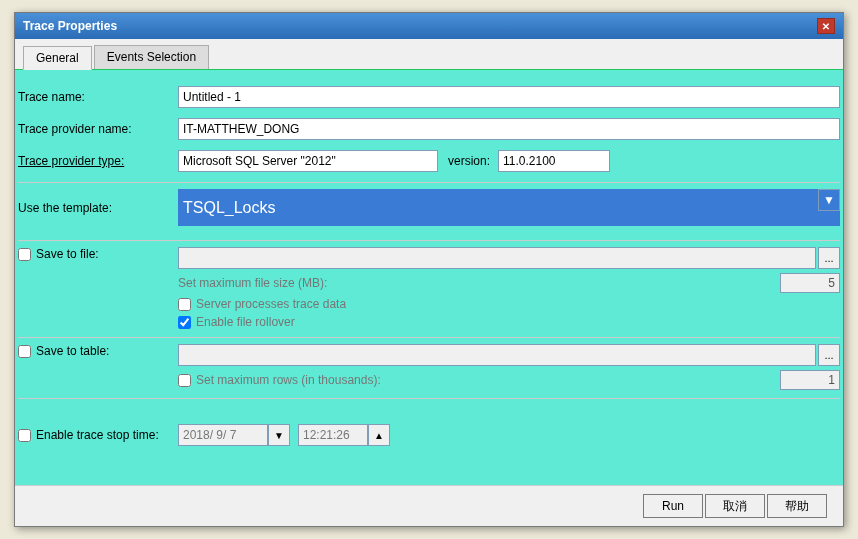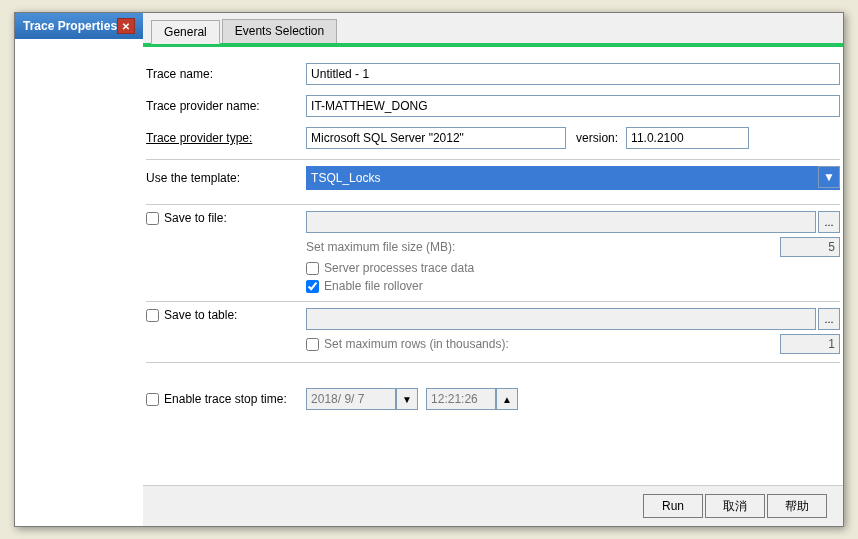--- a/index.html
+++ b/index.html
@@ -10,25 +10,25 @@
       display: flex;
       align-items: center;
       justify-content: center;
       width: 858px;
       height: 539px;
       overflow: hidden;
     }
     .dialog {
       width: 830px;
       height: 515px;
-      background: #ffffff;
+      background: #5eead4;
       border: 1px solid #7a7a7a;
       box-shadow: 2px 2px 8px rgba(0,0,0,0.4);
       display: flex;
-      flex-direction: row;
+      flex-direction: column;
     }
     .title-bar {
       background: linear-gradient(to bottom, #4a90d9, #2a6cb5);
       color: white;
       padding: 5px 8px;
       display: flex;
       justify-content: space-between;
       align-items: center;
       height: 26px;
       flex-shrink: 0;
@@ -54,21 +54,21 @@
       flex: 1;
       display: flex;
       flex-direction: column;
       padding: 0;
       overflow: hidden;
     }
     .tabs {
       display: flex;
       padding: 6px 16px 0 8px;
       background: #f0f0f0;
-      border-bottom: 4px solid #22c55e;
+      border-bottom: 1px solid #22c55e;
     }
     .tab {
       padding: 4px 12px;
       border: 1px solid #acacac;
       border-bottom: none;
       background: #ddd;
       cursor: pointer;
       font-size: 12px;
       margin-right: 2px;
     }
@@ -126,21 +126,21 @@
       background: #fff;
       padding: 2px 4px;
       font-size: 12px;
       margin-right: 10px;
     }
     .version-label {
       font-size: 12px;
       margin-right: 8px;
     }
     .version-input {
-      width: 123px;
+      width: 112px;
       height: 22px;
       border: 1px solid #7f9db9;
       background: #fff;
       padding: 2px 4px;
       font-size: 12px;
     }
     .template-row {
       display: flex;
       align-items: center;
       margin-bottom: 14px;
@@ -150,26 +150,26 @@
       width: 160px;
       font-size: 12px;
       flex-shrink: 0;
     }
     .template-select-wrap {
       flex: 1;
       position: relative;
     }
     .template-select {
       width: 100%;
-      height: 24px;
+      height: 37px;
       background: #3a7bd5;
       color: white;
       border: 1px solid #3a7bd5;
       padding: 2px 24px 2px 4px;
-      font-size: 12px;
+      font-size: 16px;
       appearance: none;
       cursor: pointer;
     }
     .template-dropdown-btn {
       position: absolute;
       right: 0;
       top: 0;
       width: 22px;
       height: 22px;
       background: #3a7bd5;

